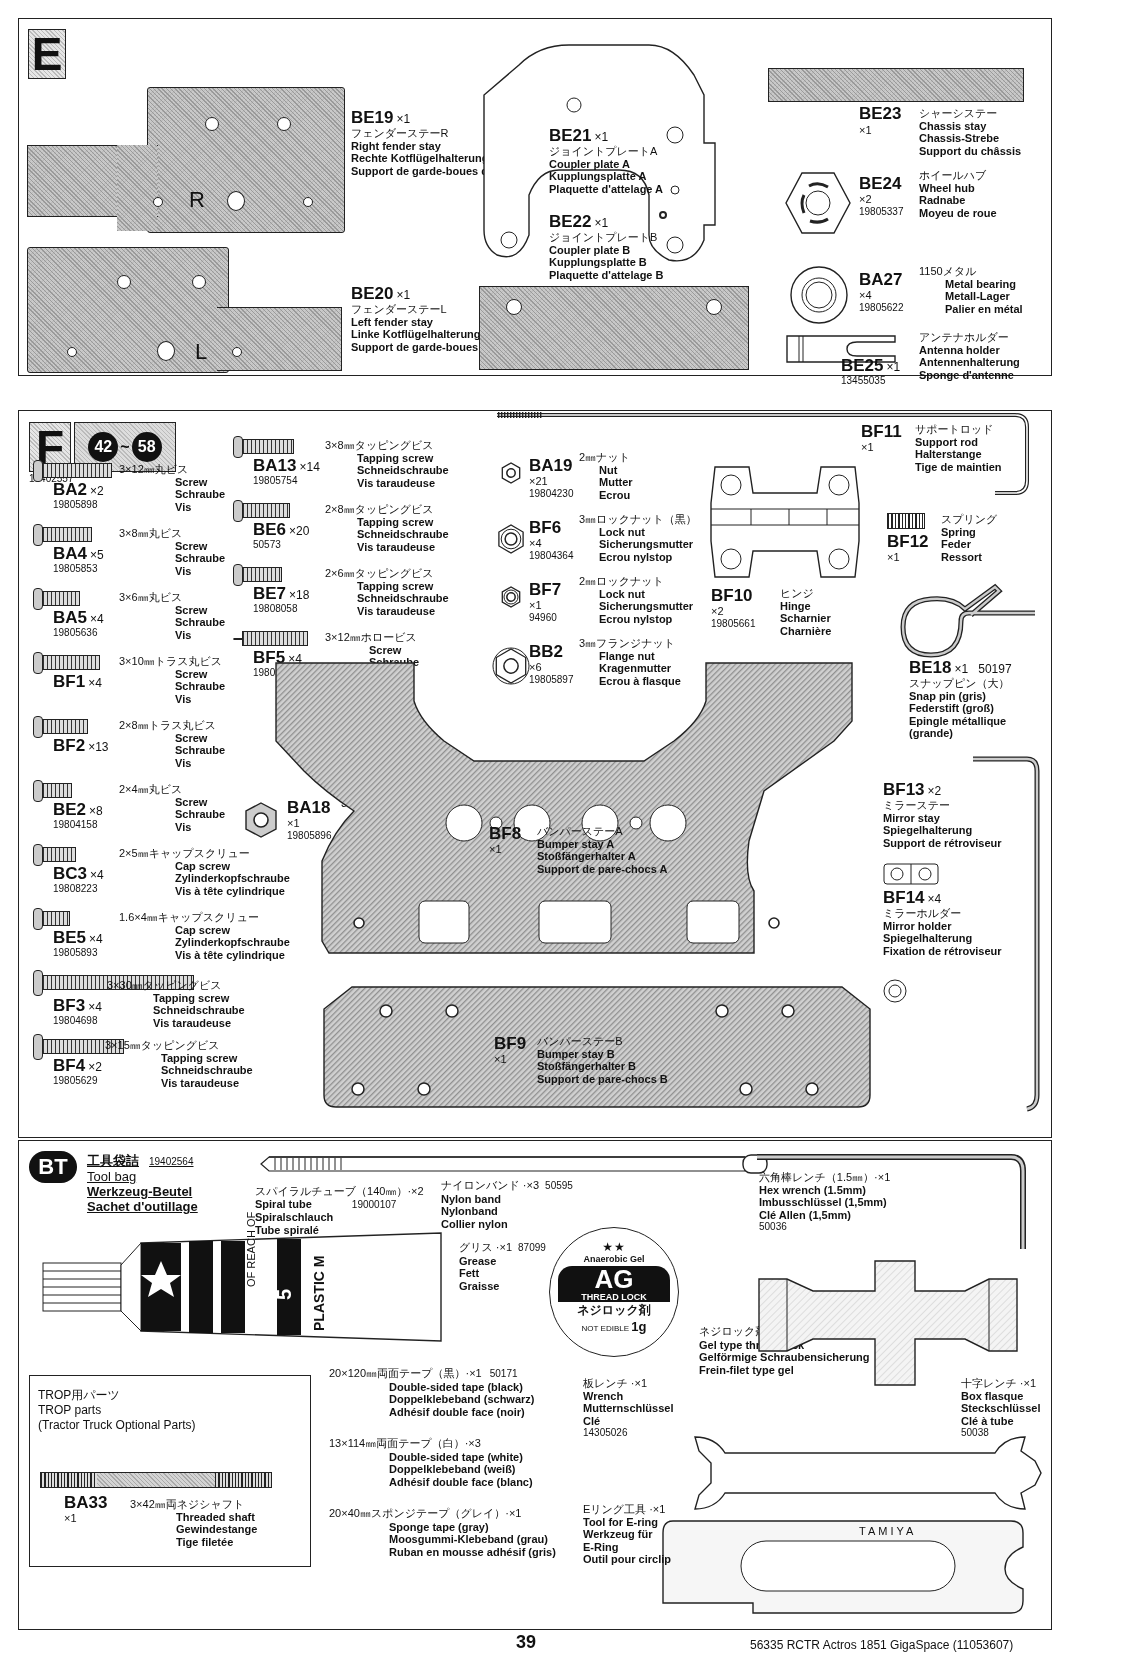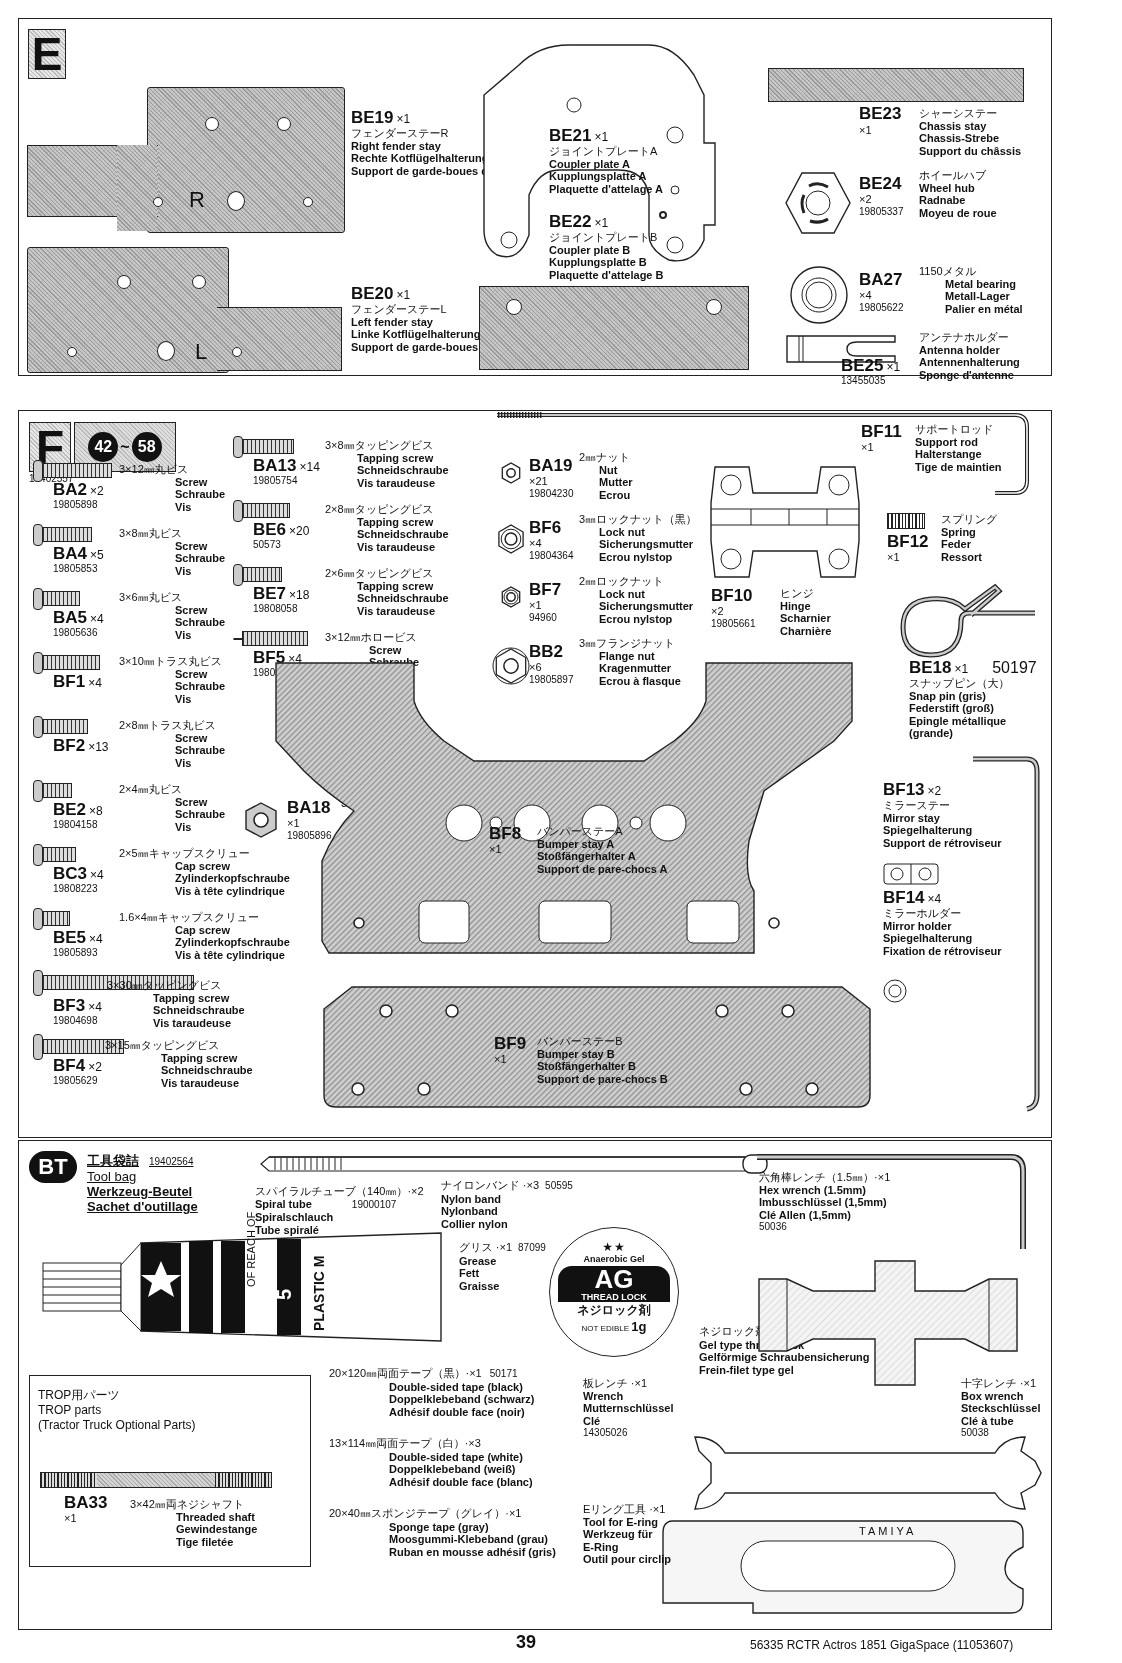--- a/index.html
+++ b/index.html
@@ -482,21 +482,21 @@
     <span class="tx">Spring</span>
     <span class="tx">Feder</span>
     <span class="tx">Ressort</span>
   </div>
 
   <svg class="abs" style="left:880px;top:168px;" width="140" height="80" viewBox="0 0 140 80">
     <path d="M136 34 L70 34 Q62 34 62 42 Q62 76 32 76 Q4 76 4 48 Q4 22 32 20 Q54 18 66 30 L96 8 L100 12 L72 36" fill="none" stroke="#222" stroke-width="5"></path>
     <path d="M136 34 L70 34 Q62 34 62 42 Q62 76 32 76 Q4 76 4 48 Q4 22 32 20 Q54 18 66 30 L96 8 L100 12 L72 36" fill="none" stroke="#ccc" stroke-width="2.4"></path>
   </svg>
   <div class="lbl" style="left:890px;top:248px;">
-    <span><span class="code">BE18</span><span class="qty">×1</span><span style="font-size:16px;font-weight:normal;margin-left:24px;text-align:right;">50197</span></span>
+    <span><span class="code">BE18</span><span class="qty">×1</span><span style="font-size:12px;font-weight:normal;margin-left:10px;text-align:right;">50197</span></span>
     <span class="jp">スナップピン（大）</span>
     <span class="tx">Snap pin (gris)</span>
     <span class="tx">Federstift (groß)</span>
     <span class="tx" style="white-space:normal;width:130px;">Epingle métallique (grande)</span>
   </div>
 
   <svg class="abs" style="left:255px;top:250px;" width="580" height="300" viewBox="0 0 580 300">
     <defs>
         <pattern id="hp" width="4" height="4" patternUnits="userSpaceOnUse" patternTransform="rotate(45)">
           <rect width="4" height="4" fill="#d0d0d0"></rect>
@@ -693,21 +693,21 @@
           <rect width="5" height="5" fill="#f4f4f4"></rect>
           <rect width="1" height="5" fill="#ddd"></rect>
         </pattern>
       </defs>
     <path d="M2 20 L30 20 L56 32 L118 32 L118 2 L158 2 L158 32 L208 32 L232 20 L260 20 L260 92 L232 92 L208 80 L158 80 L158 126 L118 126 L118 80 L56 80 L30 92 L2 92 Z" fill="url(#lh)" stroke="#222" stroke-width="1.4"></path>
     <line x1="30" y1="20" x2="30" y2="92" stroke="#222"></line>
     <line x1="232" y1="20" x2="232" y2="92" stroke="#222"></line>
   </svg>
   <div class="lbl" style="left:942px;top:236px;">
     <span class="jp">十字レンチ ·×1</span>
-    <span class="tx">Box wrench</span>
+    <span class="tx">Box flasque</span>
     <span class="tx">Steckschlüssel</span>
     <span class="tx">Clé à tube</span>
     <span class="pn">50038</span>
   </div>
 
   <svg class="abs" style="left:666px;top:292px;" width="360" height="80" viewBox="0 0 360 80">
     <path d="M40 20 L310 20 Q320 4 340 4 L336 18 L350 28 L356 40 L350 52 L336 60 L340 76 Q320 76 310 60 L40 60 Q30 76 10 76 L14 62 L26 50 L26 30 L14 18 L10 4 Q30 4 40 20 Z" fill="#fff" stroke="#222" stroke-width="1.4"></path>
   </svg>
   <div class="lbl" style="left:564px;top:236px;">
     <span class="jp">板レンチ ·×1</span>

